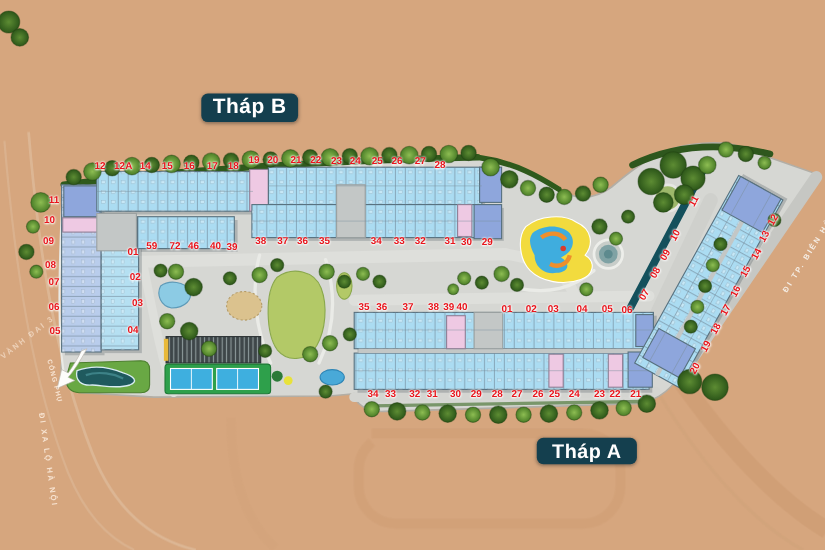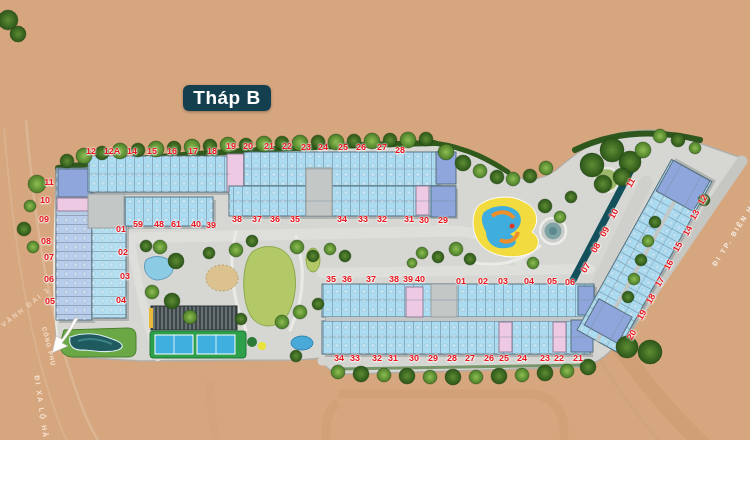--- a/index.html
+++ b/index.html
@@ -1,16 +1,16 @@
 <!DOCTYPE html>
 <html><head>
 <meta charset="utf-8">
 <style>
   html,body{margin:0;padding:0;}
-  .scene{position:relative;width:750px;height:440px;background:#d6a67e;overflow:hidden;
+  .scene{position:relative;width:750px;height:500px;background:#d6a67e;overflow:hidden;
          font-family:"Liberation Sans","DejaVu Sans",sans-serif;}
   .scene svg{position:absolute;left:0;top:0;}
   .un{position:absolute;transform:translate(-50%,-50%);font-size:9px;font-weight:bold;color:#e8151c;
       white-space:nowrap;text-shadow:0 0 2px #fff,0 0 2px #fff,0 1px 2px rgba(255,255,255,.9);line-height:1;}
   .rn{transform:translate(-50%,-50%) rotate(-61deg);}
   .badge{position:absolute;display:flex;align-items:center;justify-content:center;
          background:#143f4e;color:#fff;font-weight:bold;border-radius:6px;
          box-shadow:0 1px 3px rgba(40,40,40,.4);letter-spacing:.5px;}
   .st{position:absolute;font-size:7px;font-weight:bold;letter-spacing:2px;white-space:nowrap;
       color:rgba(255,242,230,.8);transform-origin:left center;}
@@ -267,20 +267,21 @@
         <circle cx="571" cy="197" r="6" fill="url(#gt2)"></circle>
     <circle cx="533" cy="263" r="6" fill="url(#gt1)"></circle>
         <circle cx="296" cy="356" r="6" fill="url(#gt2)"></circle>
     <circle cx="146" cy="246" r="6" fill="url(#gt2)"></circle>
   </g>
 
   <path d="M79,317 C73,328 68,336 62,343 L68,346 L52,353 L56,336 L62,339 C67,332 71,325 74,319 Z" fill="#fdfdfb" stroke="#b9b4ac" stroke-width=".6"></path>
 </svg>
 
   <div class="badge" style="left:183px;top:85px;width:88px;height:26px;font-size:19px">Tháp B</div>
+  <div class="badge" style="left:488px;top:398px;width:91px;height:24px;font-size:18px">Tháp A</div>
 
   <span class="st" style="left:37px;top:372px;transform:rotate(82deg)">ĐI XA LỘ HÀ NỘI</span>
   <span class="st" style="left:2px;top:322px;transform:rotate(-38deg);color:rgba(255,242,230,.55)">VÀNH ĐAI 3</span>
   <span class="st" style="left:44px;top:324px;transform:rotate(76deg);font-size:6px;letter-spacing:1px">CỔNG PHỤ</span>
   <span class="st" style="left:714px;top:262px;transform:rotate(-58deg);color:rgba(250,250,248,.85)">ĐI TP. BIÊN HÒA</span>
 
   <span class="un" style="left:91px;top:151px">12</span>
   <span class="un" style="left:112px;top:151px">12A</span>
   <span class="un" style="left:132px;top:151px">14</span>
   <span class="un" style="left:152px;top:151px">15</span>
@@ -301,22 +302,22 @@
   <span class="un" style="left:257px;top:219px">37</span>
   <span class="un" style="left:275px;top:219px">36</span>
   <span class="un" style="left:295px;top:219px">35</span>
   <span class="un" style="left:342px;top:219px">34</span>
   <span class="un" style="left:363px;top:219px">33</span>
   <span class="un" style="left:382px;top:219px">32</span>
   <span class="un" style="left:409px;top:219px">31</span>
   <span class="un" style="left:424px;top:220px">30</span>
   <span class="un" style="left:443px;top:220px">29</span>
   <span class="un" style="left:138px;top:224px">59</span>
-  <span class="un" style="left:159px;top:224px">48</span>
-  <span class="un" style="left:176px;top:224px">61</span>
+  <span class="un" style="left:159px;top:224px">72</span>
+  <span class="un" style="left:176px;top:224px">46</span>
   <span class="un" style="left:196px;top:224px">40</span>
   <span class="un" style="left:211px;top:225px">39</span>
   <span class="un" style="left:49px;top:182px">11</span>
   <span class="un" style="left:45px;top:200px">10</span>
   <span class="un" style="left:44px;top:219px">09</span>
   <span class="un" style="left:46px;top:241px">08</span>
   <span class="un" style="left:49px;top:257px">07</span>
   <span class="un" style="left:49px;top:279px">06</span>
   <span class="un" style="left:50px;top:301px">05</span>
   <span class="un" style="left:121px;top:229px">01</span>

